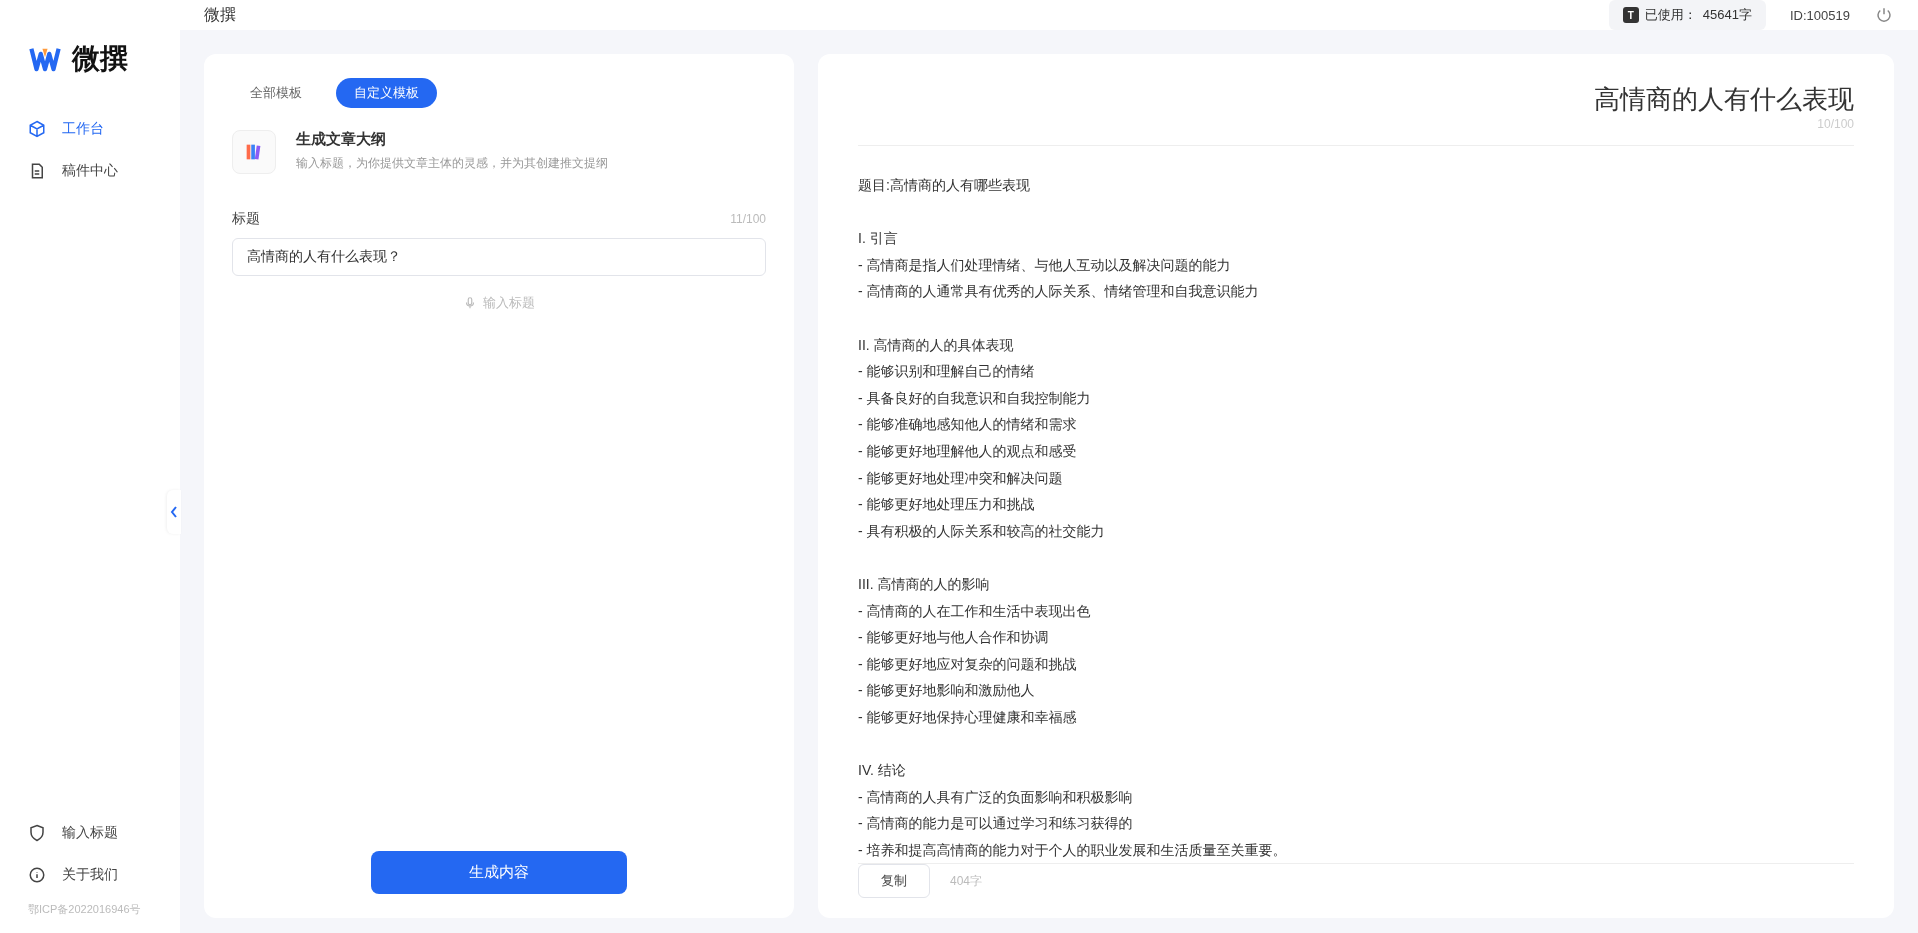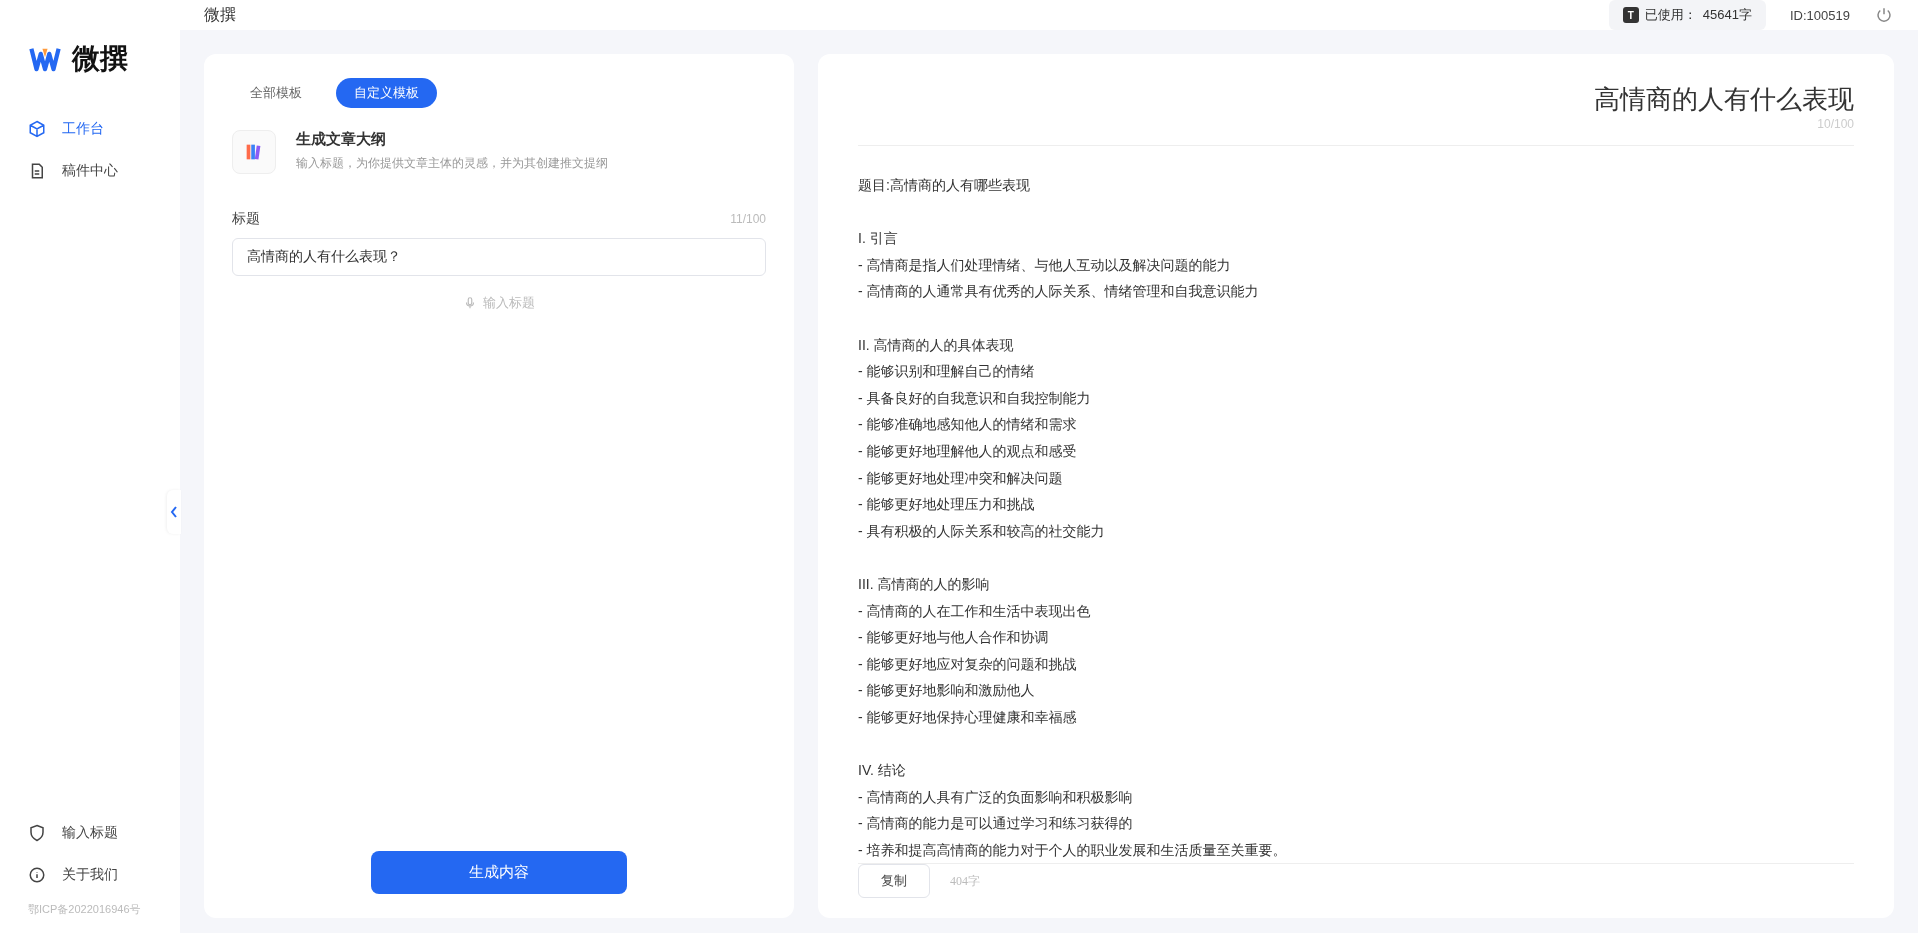--- a/index.html
+++ b/index.html
@@ -200,21 +200,21 @@
 }
 .copy-btn {
   border: 1px solid #e2e4ea;
   background: #fff;
   border-radius: 6px;
   padding: 7px 22px;
   font-size: 13px;
   cursor: pointer;
   color: #444;
 }
-.char-count { font-size: 12px; color: #bbb; font-family: Liberation Serif, serif; }
+.char-count { font-size: 12px; color: #bbb; }
 </style>
 </head>
 <body>
 
 <div class="app">
   <aside class="sidebar">
     <div class="logo">
       <span class="logo-mark">
         <svg width="34" height="34" viewBox="0 0 40 40">
           <path d="M4 8 L10 32 L15 14 L20 32 L25 14 L30 32 L36 8" fill="none" stroke="#2468f2" stroke-width="5" stroke-linejoin="round"></path>

